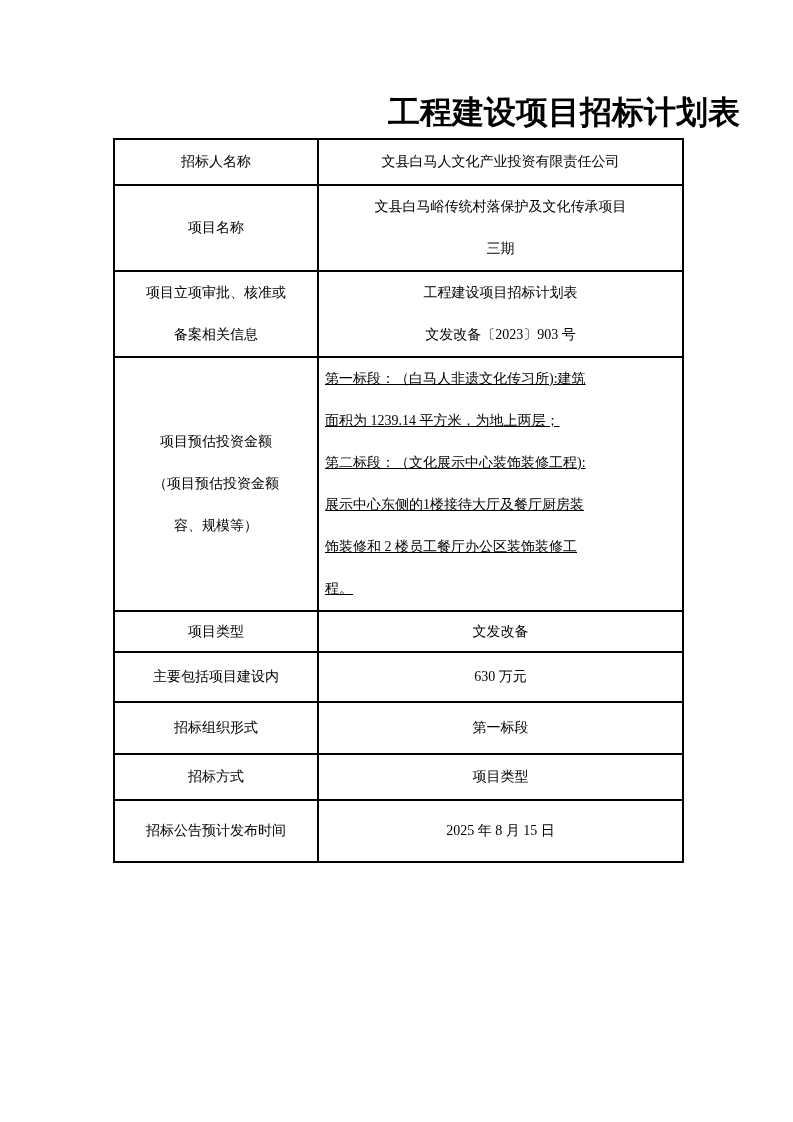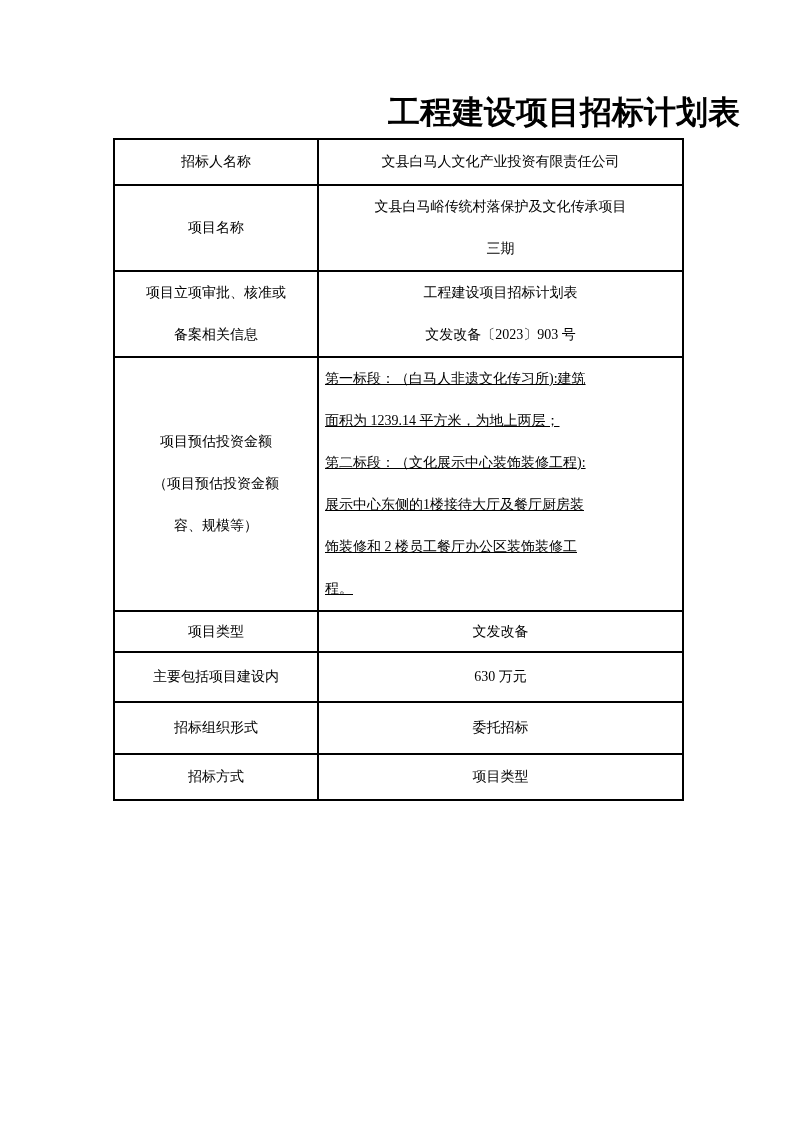--- a/index.html
+++ b/index.html
@@ -117,20 +117,24 @@
     <tr class="r6">
       <td>项目类型</td>
       <td>文发改备</td>
     </tr>
     <tr class="r7">
       <td>主要包括项目建设内</td>
       <td>630 万元</td>
     </tr>
     <tr class="r8">
       <td>招标组织形式</td>
-      <td>委托招标</td>
+      <td>第一标段</td>
     </tr>
     <tr class="r9">
       <td>招标方式</td>
       <td>项目类型</td>
     </tr>
+    <tr class="r10">
+      <td>招标公告预计发布时间</td>
+      <td>2025 年 8 月 15 日</td>
+    </tr>
   </tbody>
 </table>
 
 </body></html>

